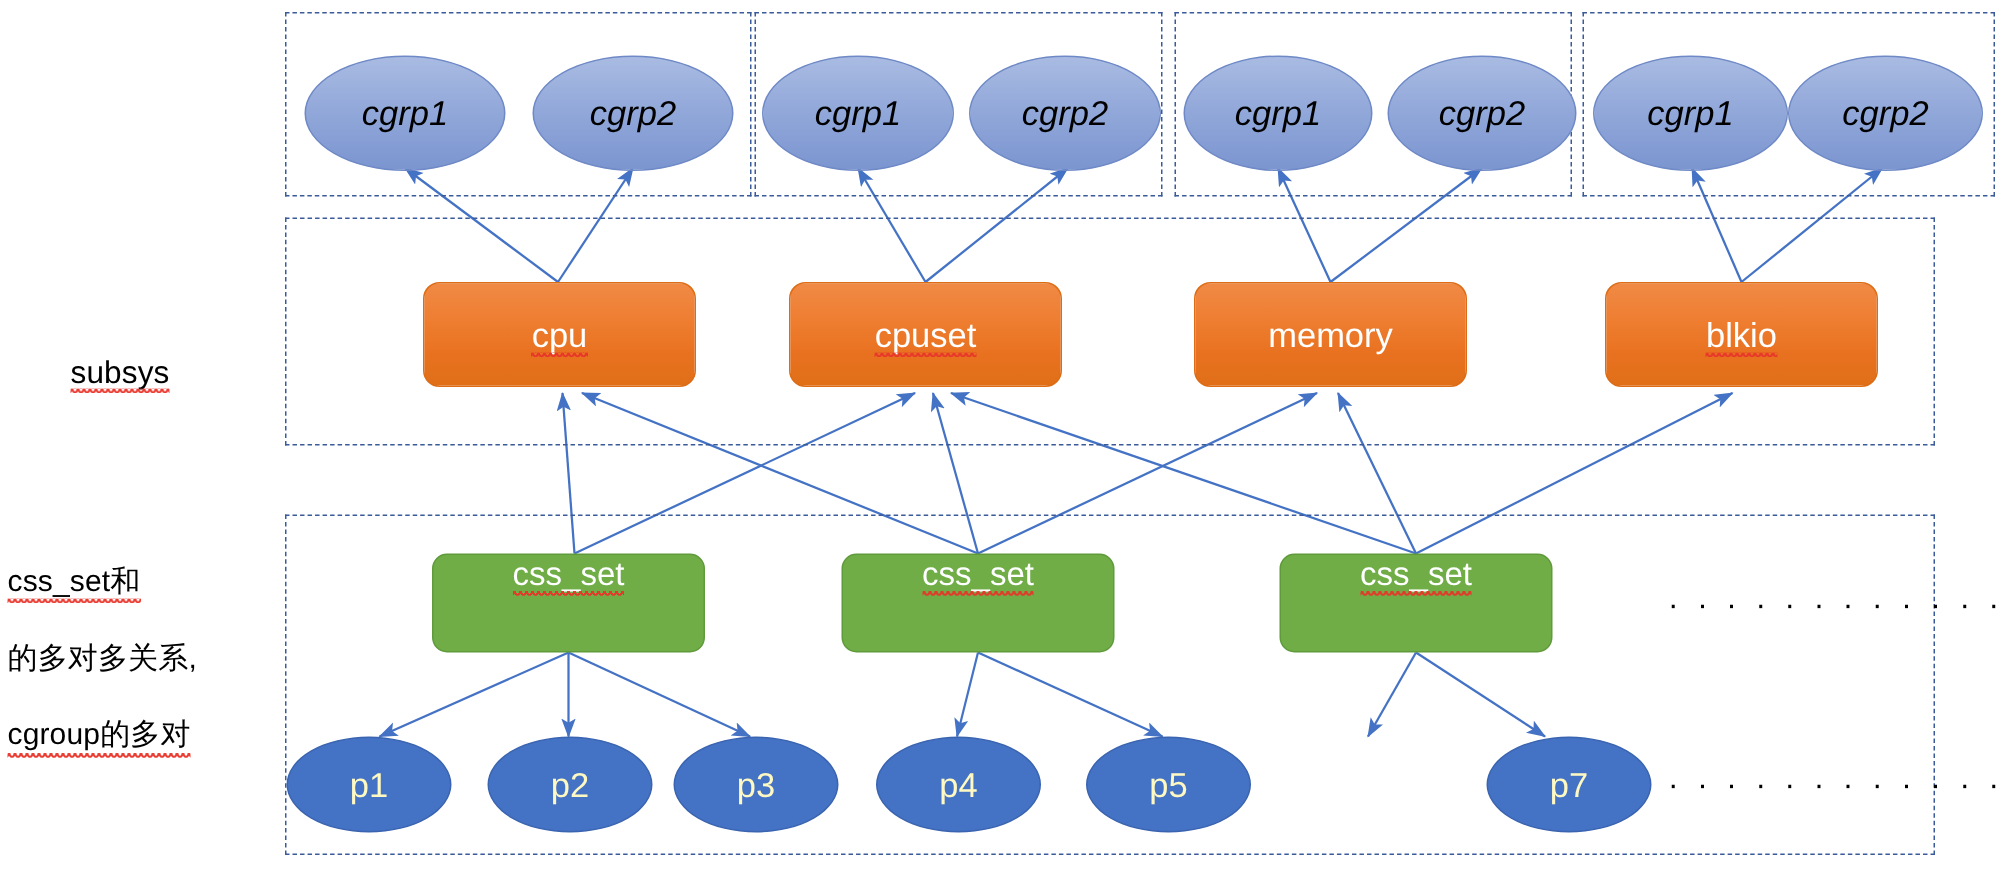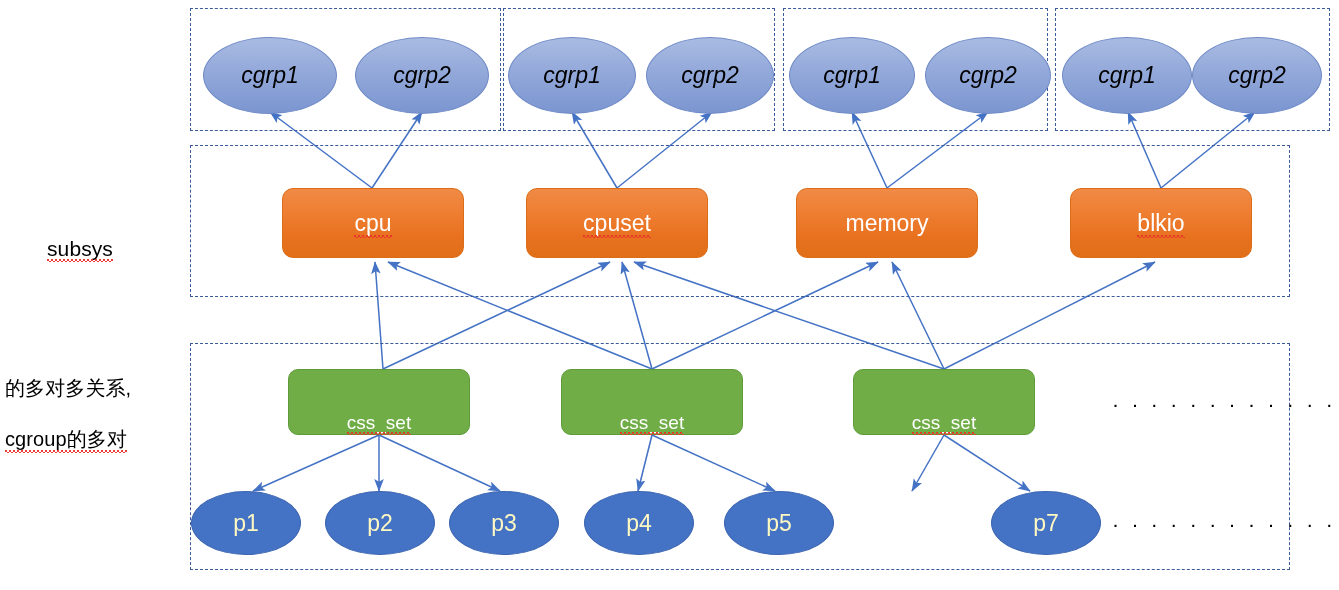--- a/index.html
+++ b/index.html
@@ -93,23 +93,23 @@
     font-size: 23px;
   }
 
   
   .box-cssset {
     position: absolute;
     z-index: 3;
     border-radius: 10px;
     background: #70ad47;
     border: 1px solid #5f9a3b;
-    display: flex; align-items: flex-end; justify-content: center;
+    display: flex; align-items: flex-start; justify-content: center;
     color: #ffffff;
-    font-size: 19px;
+    font-size: 22px;
   }
 
   .dots {
     position: absolute;
     z-index: 3;
     font-size: 21px;
     letter-spacing: 3.3px;
     color: #000;
     white-space: nowrap;
   }
@@ -160,20 +160,21 @@
       </g>
     </g>
   </svg>
 
 
   <div class="rowlabel" style="left:28px; top:210px;margin-left:19px;">
     <span class="sqg">subsys</span>
   </div>
 
   <div class="rowlabel" style="left:5px; top:350px; width:175px; font-size:20px; line-height:1.28;">
+    <div><span class="sqg">css_set和</span></div>
     <div><span>的多对多关系,</span></div>
     <div><span class="sqg">cgroup的多对</span></div>
     
   </div>
 
   <div class="container" style="left:190px; top:8px; width:311px; height:123px;"></div>
   <div class="container" style="left:503px; top:8px; width:272px; height:123px;"></div>
   <div class="container" style="left:783px; top:8px; width:265px; height:123px;"></div>
   <div class="container" style="left:1055px; top:8px; width:275px; height:123px;"></div>
 

